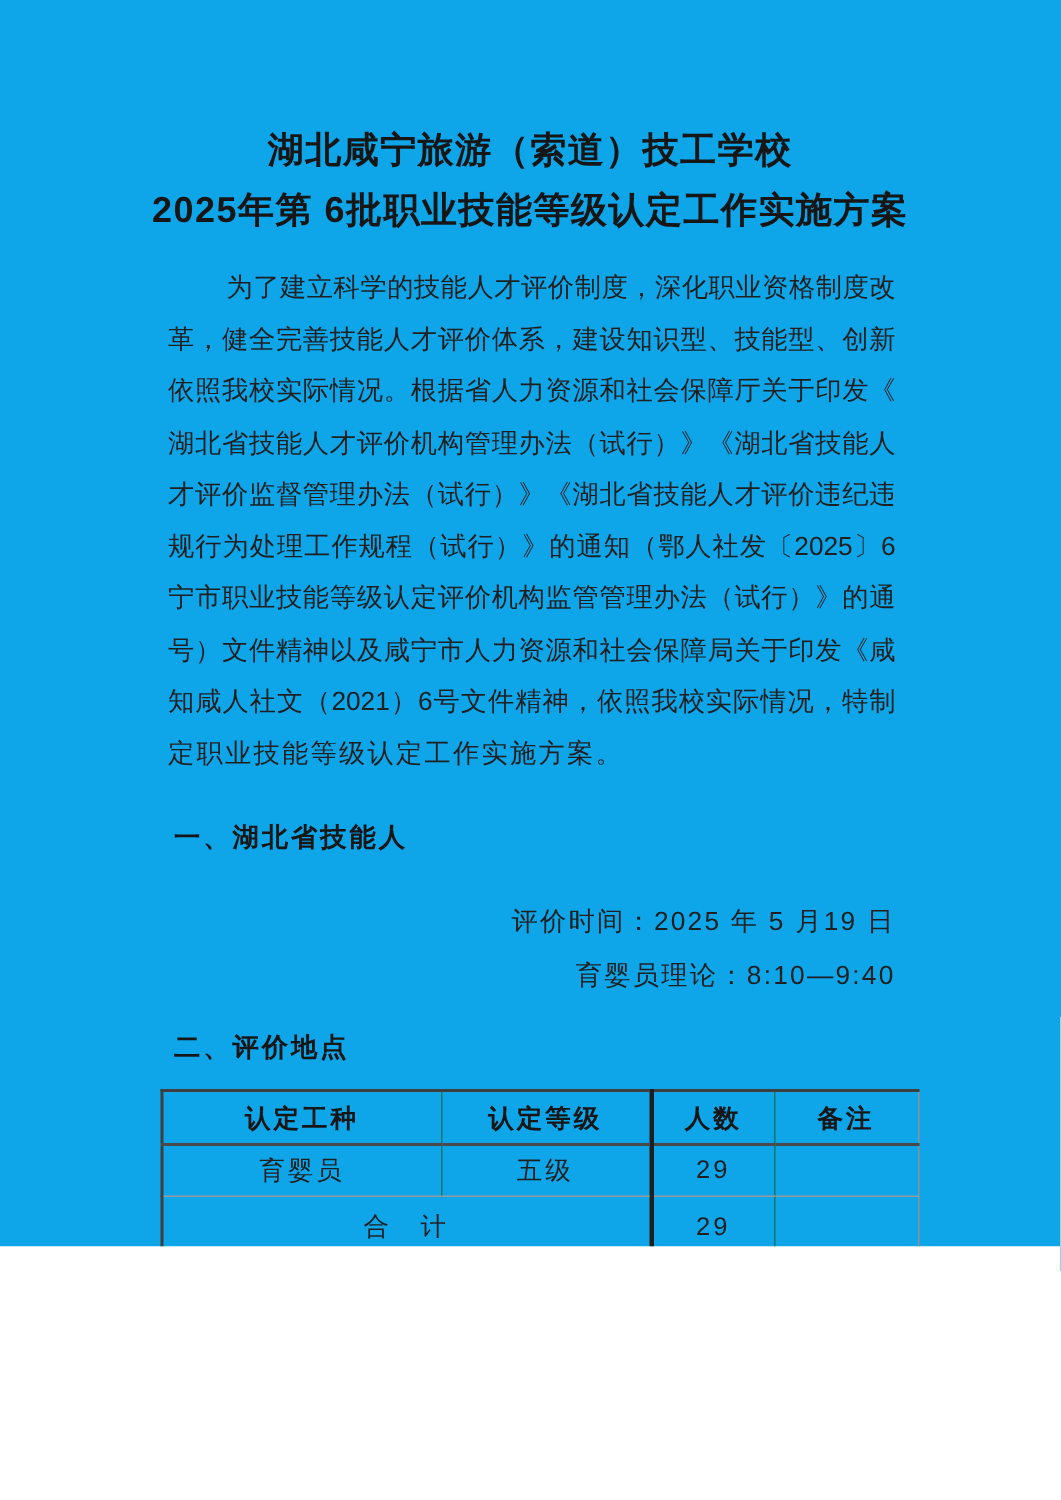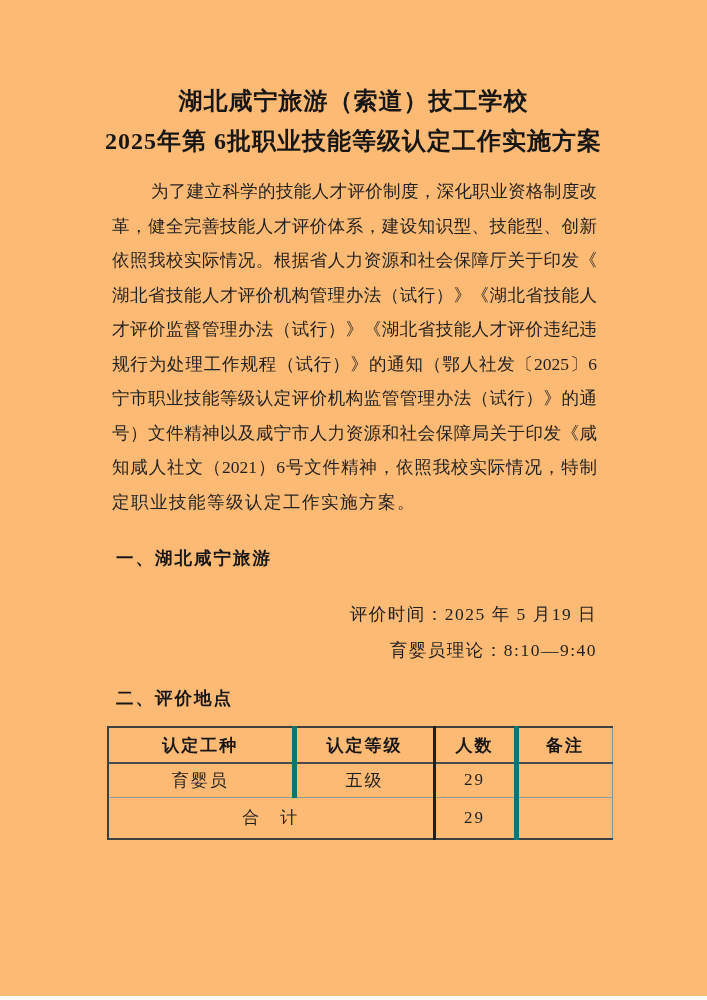--- a/index.html
+++ b/index.html
@@ -3,24 +3,24 @@
 <meta charset="utf-8">
 <style>
   html, body {
     margin: 0;
     padding: 0;
     background: #ffffff;
   }
   .page {
     position: relative;
     width: 707px;
-    height: 996px;
-    background: #fdba74;
+    height: 831px;
+    background: #0ea5e9;
     color: #1f1f1f;
-    font-family: Liberation Serif, serif;
+    font-family: Liberation Sans, sans-serif;
     overflow: hidden;
   }
   .doc-title {
     text-align: center;
     font-size: 24px;
     font-weight: 700;
     line-height: 30px;
     letter-spacing: 1px;
     color: #161616;
   }
@@ -90,21 +90,21 @@
     padding: 0;
     color: #1f1f1f;
     letter-spacing: 2px;
   }
   .obj-table th { font-weight: 700; color: #161616; }
   .obj-table tr.hdr    { height: 36px; }
   .obj-table tr.r1     { height: 34px; }
   .obj-table tr.total  { height: 42px; padding-left: 14px; }
   .obj-table tr.hdr th { border-bottom: 2px solid #4a4a4a; }
   .obj-table tr.r1 td  { border-bottom: 1px solid #9a9a9a; }
-  .bdr-light { border-right: 5px solid #0f766e; }
+  .bdr-light { border-right: 1px solid #0f766e; }
   .bdr-dark  { border-right: 3px solid #1e1e1e; }
 </style>
 </head>
 <body>
 
 <div class="page">
 
   <div class="doc-title t1">湖北咸宁旅游（索道）技工学校</div>
   <div class="doc-title t2">2025年第 6批职业技能等级认定工作实施方案</div>
 
@@ -116,21 +116,21 @@
       <div class="pline">依照我校实际情况。根据省人力资源和社会保障厅关于印发《</div>
       <div class="pline">湖北省技能人才评价机构管理办法（试行）》《湖北省技能人</div>
       <div class="pline">才评价监督管理办法（试行）》《湖北省技能人才评价违纪违</div>
       <div class="pline">规行为处理工作规程（试行）》的通知（鄂人社发〔2025〕6</div>
       <div class="pline">宁市职业技能等级认定评价机构监管管理办法（试行）》的通</div>
       <div class="pline">号）文件精神以及咸宁市人力资源和社会保障局关于印发《咸</div>
       <div class="pline">知咸人社文（2021）6号文件精神，依照我校实际情况，特制</div>
       <div class="pline last">定职业技能等级认定工作实施方案。</div>
     </div>
 
-    <div class="heading">一、湖北咸宁旅游</div>
+    <div class="heading">一、湖北省技能人</div>
 
     <div class="sub">
       <div class="sline">评价时间：2025 年 5 月19 日</div>
       <div class="sline">
         <span class="occ">育婴员</span><span>理论：8:10—9:40</span>
       </div>
     </div>
 
     <div class="heading h2">二、评价地点</div>
 

